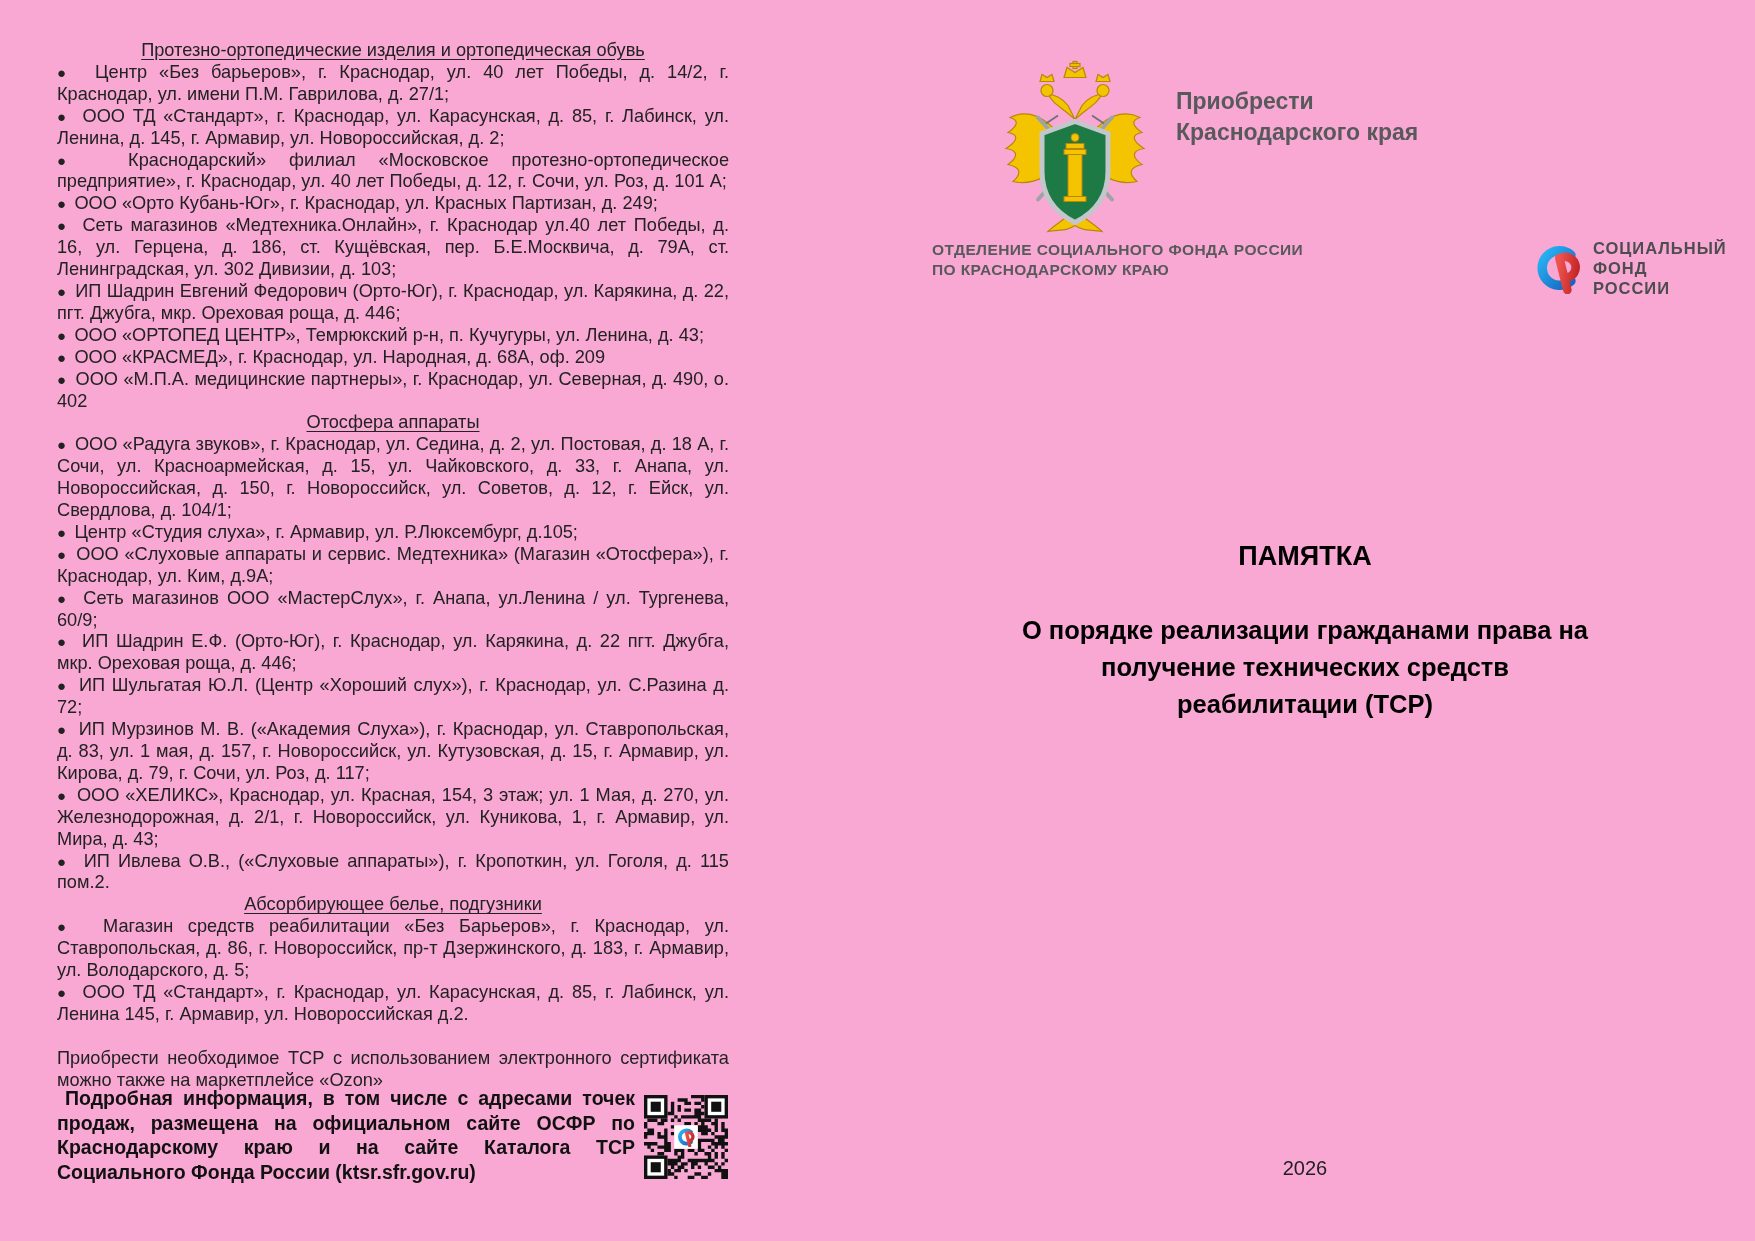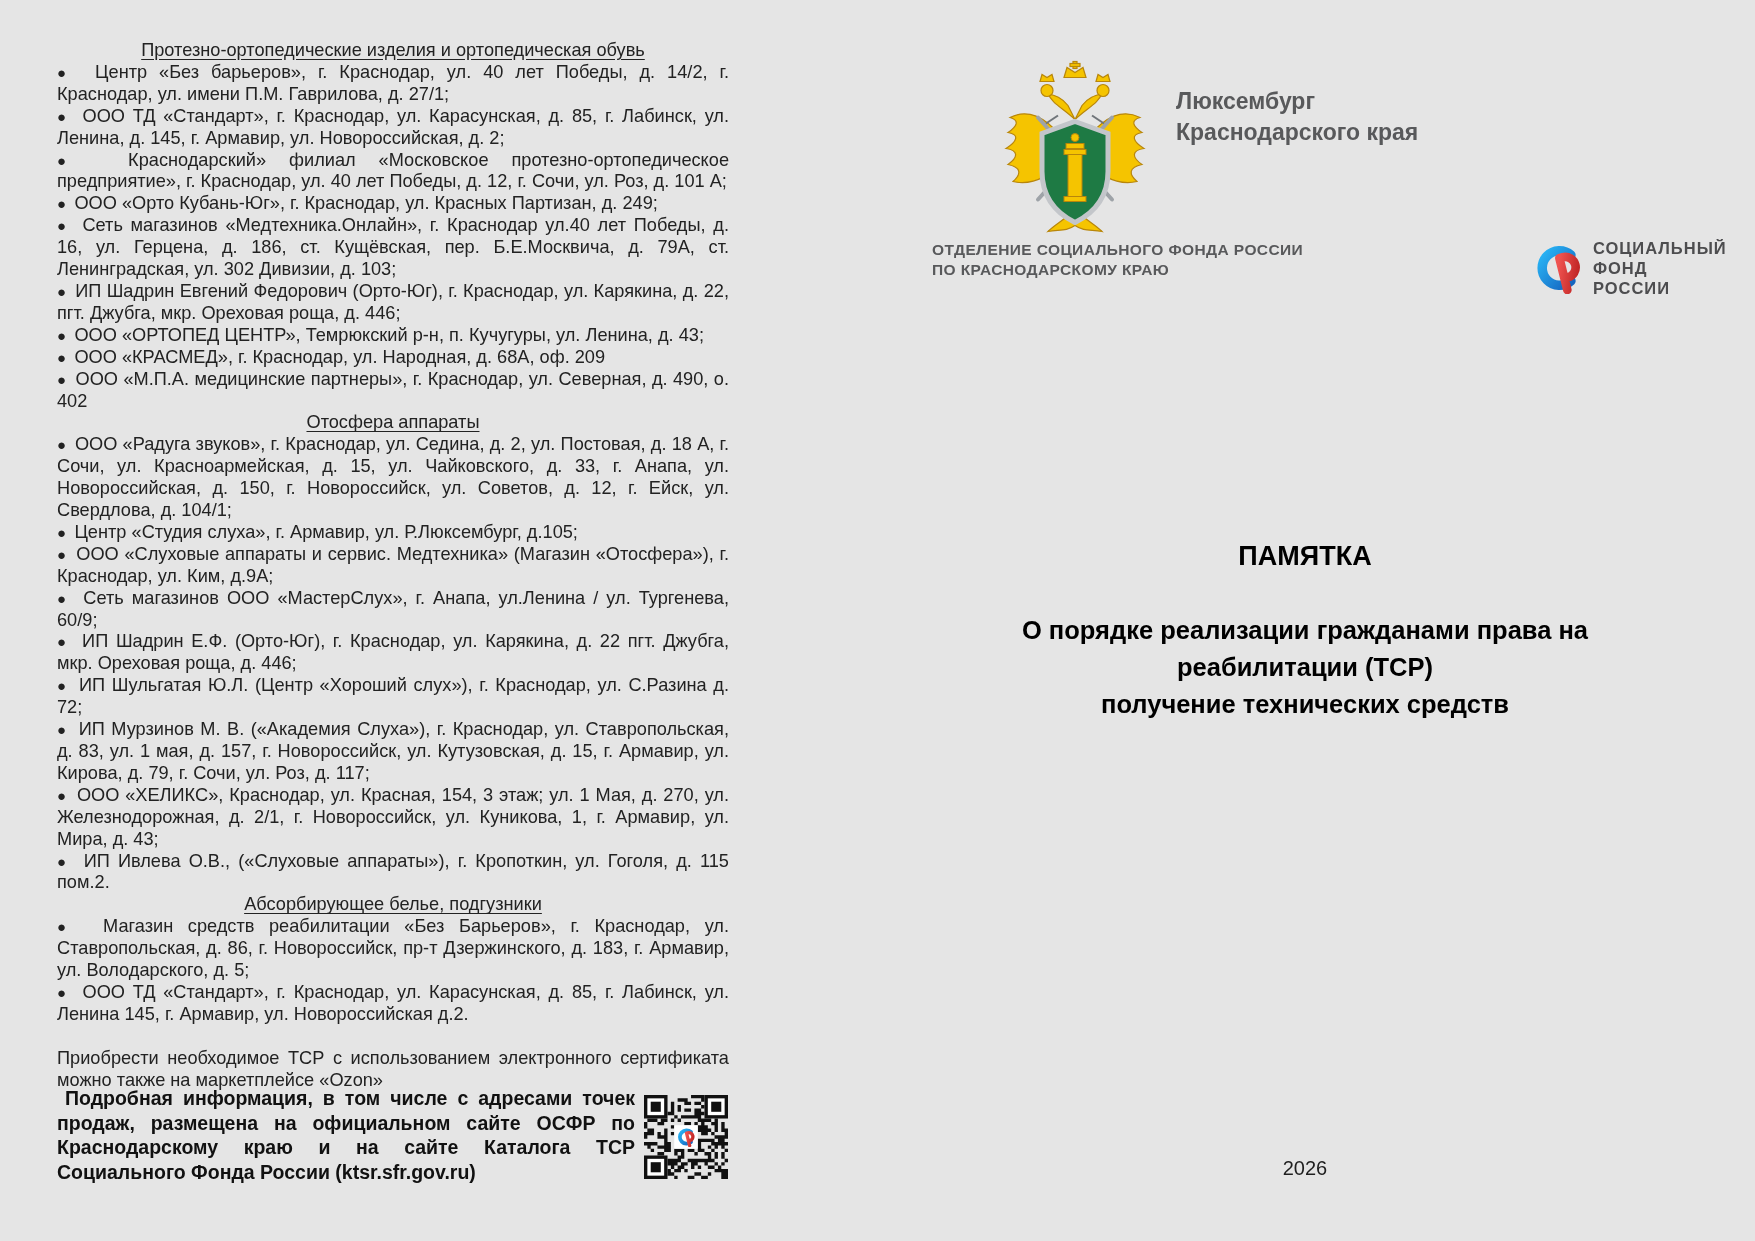--- a/index.html
+++ b/index.html
@@ -1,17 +1,17 @@
 <!DOCTYPE html>
 <html><head>
 <meta charset="utf-8">
 <style>
   html,body{margin:0;padding:0;background:#ffffff;}
   #canvas{
-    position:relative;width:1755px;height:1241px;background:#e5e5e5;overflow:hidden;
+    position:relative;width:1755px;height:1241px;background:#f9a8d4;overflow:hidden;
     font-family:"Liberation Sans","DejaVu Sans",sans-serif;color:#1f1f1f;
   }
   
   .left-col{
     position:absolute;left:57px;top:40px;width:672px;
     font-size:18.2px;line-height:21.9px;text-align:justify;color:#222;
   }
   .sec-heading{
     text-align:center;text-decoration:underline;text-underline-offset:3px;
     margin:0;padding:0;font-weight:400;font-size:18.2px;
@@ -163,21 +163,21 @@
       <g fill="#f5c400" stroke="#b8860b" stroke-width="1">
         <rect x="68" y="95" width="14" height="42"></rect>
         <rect x="64" y="90" width="22" height="5"></rect>
         <rect x="64" y="137" width="22" height="5"></rect>
         <rect x="66" y="84" width="18" height="5"></rect>
         <circle cx="75" cy="78" r="4"></circle>
       </g>
     </svg>
 
     <div class="prosecutor-label">
-      <div>Люксембург</div>
+      <div>Приобрести</div>
       <div>Краснодарского края</div>
     </div>
 
     <div class="osfr-label">
       <div>ОТДЕЛЕНИЕ СОЦИАЛЬНОГО ФОНДА РОССИИ</div>
       <div>ПО КРАСНОДАРСКОМУ КРАЮ</div>
     </div>
 
     <div class="sfr-logo">
       <svg class="sfr-mono" viewBox="0 0 60 60" aria-hidden="true">
@@ -185,20 +185,20 @@
       </svg>
       <div class="sfr-text">
         <div>СОЦИАЛЬНЫЙ</div>
         <div>ФОНД РОССИИ</div>
       </div>
     </div>
 
     <div class="memo-title">ПАМЯТКА</div>
     <div class="memo-subtitle">
       <div>О порядке реализации гражданами права на</div>
+      <div>получение технических средств</div>
       <div>реабилитации (ТСР)</div>
-      <div>получение технических средств</div>
     </div>
 
     <div class="year">2026</div>
   </div>
 
 </div>
 
 </body></html>

